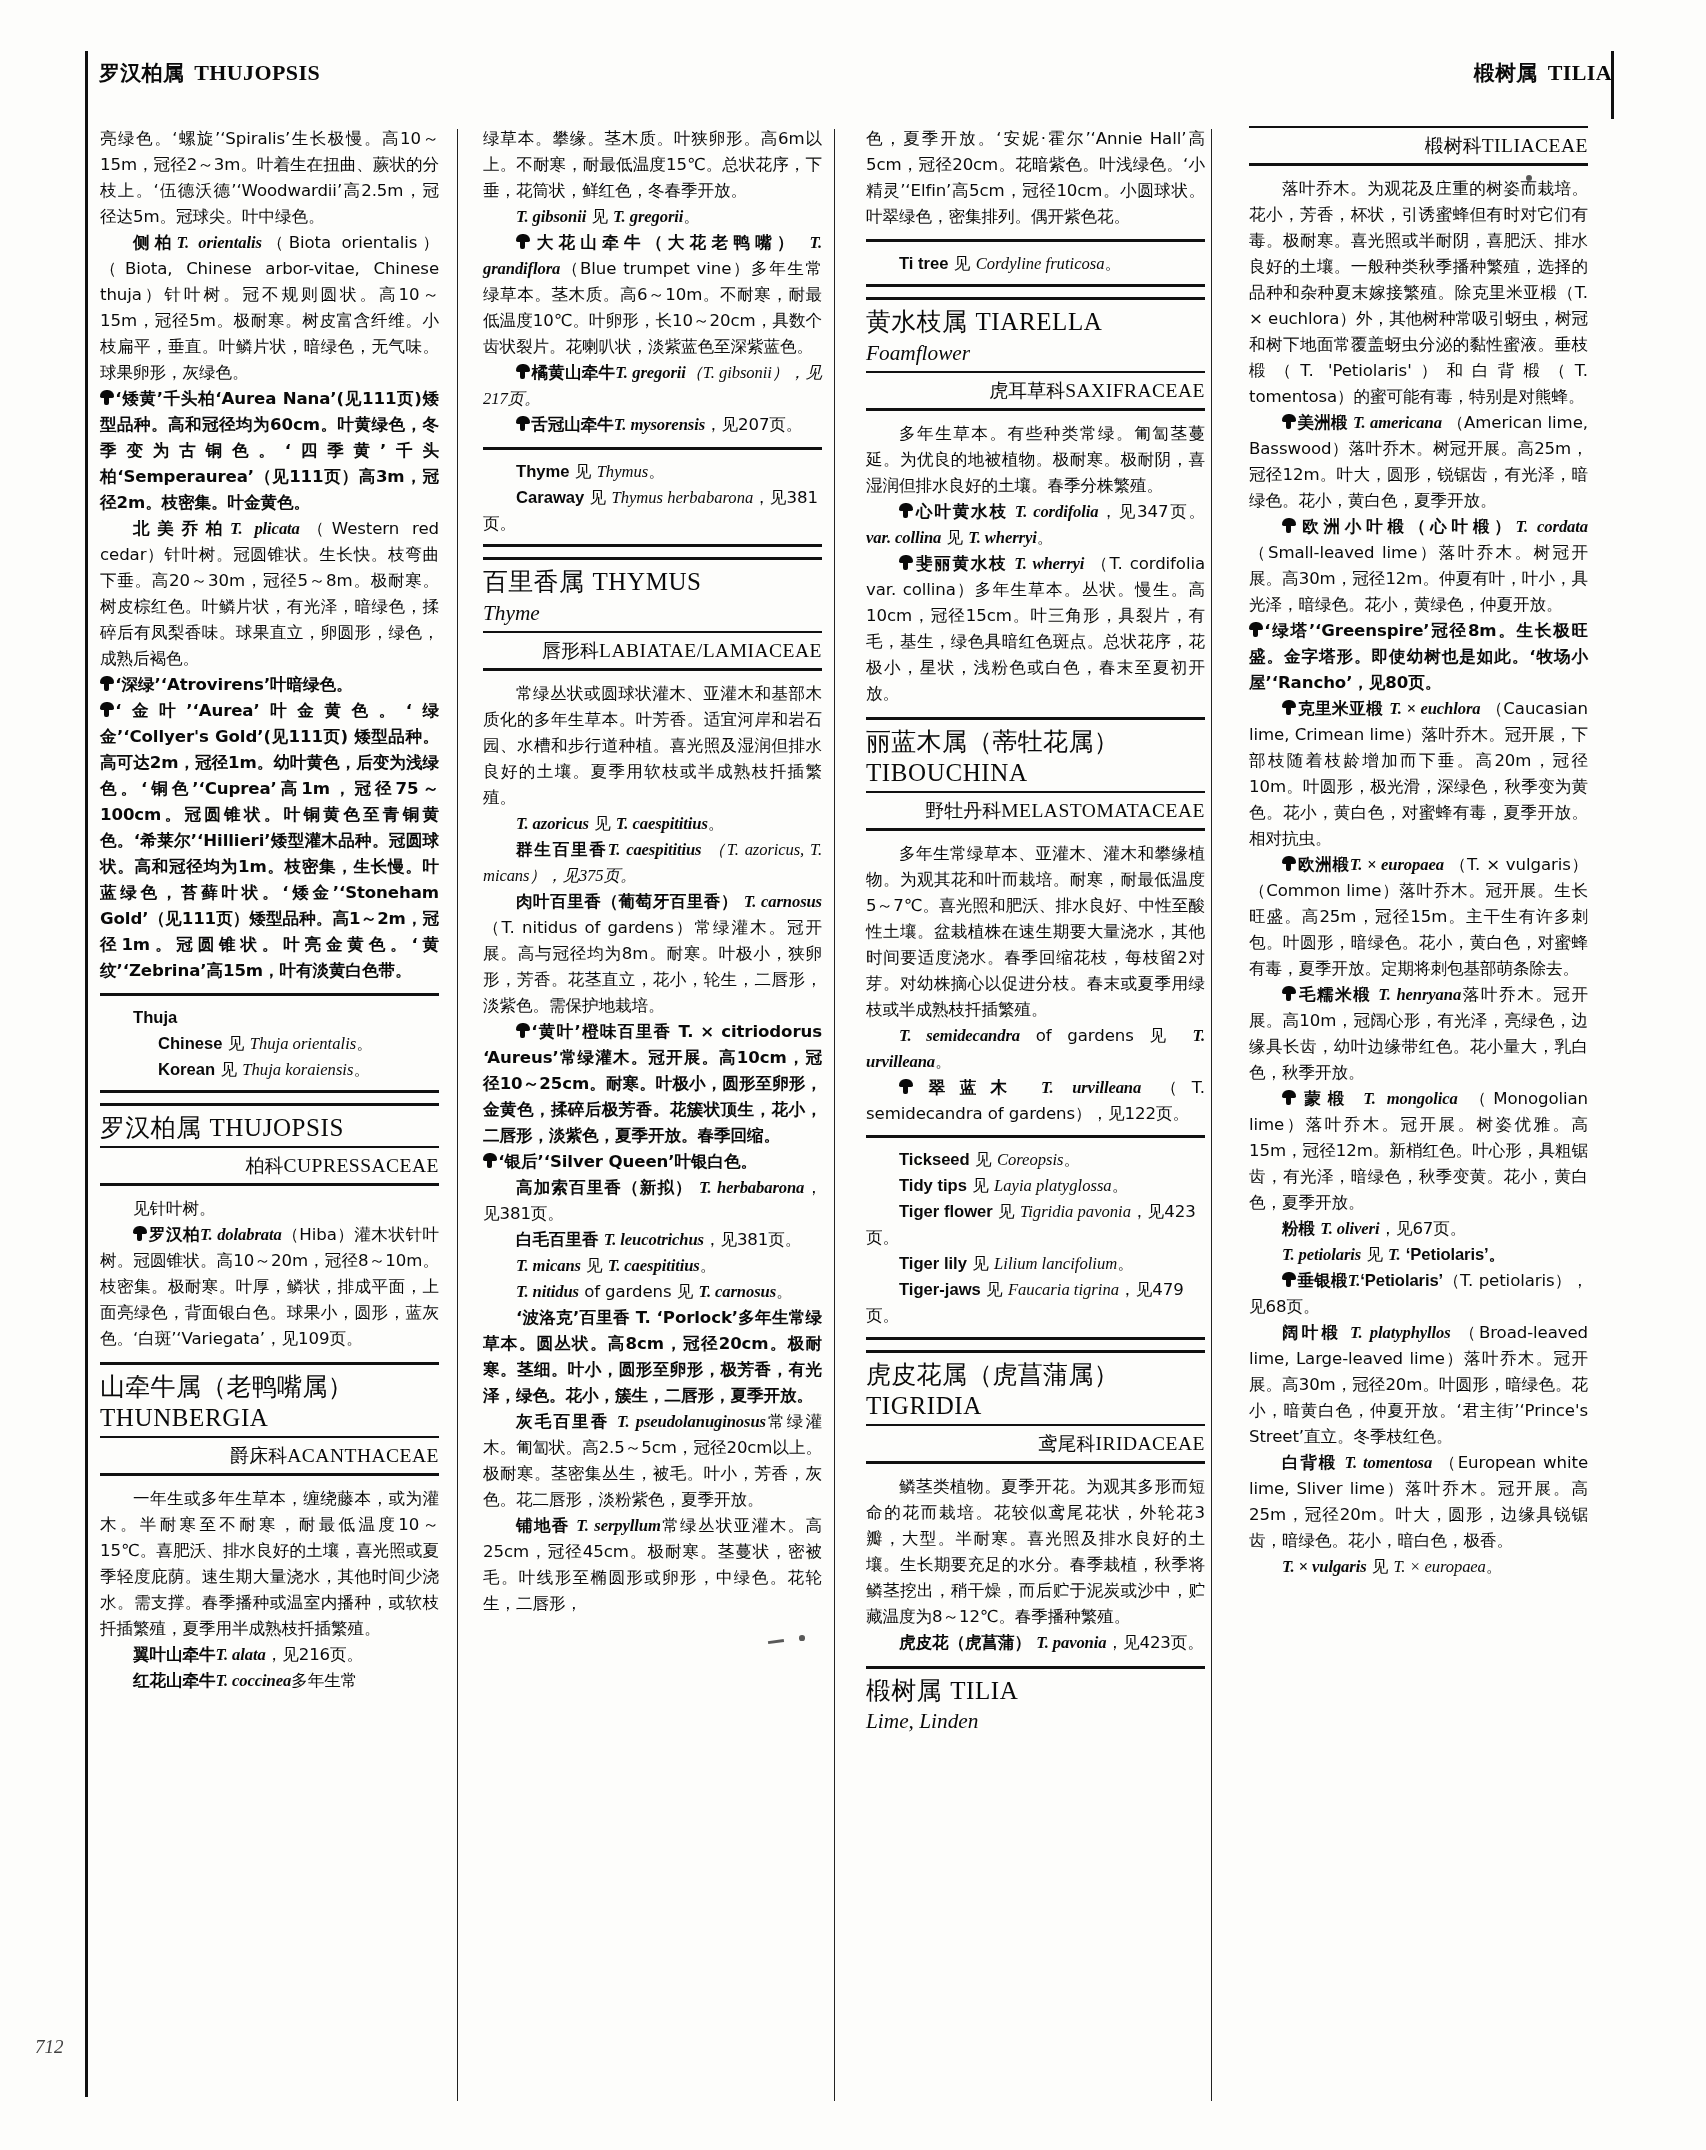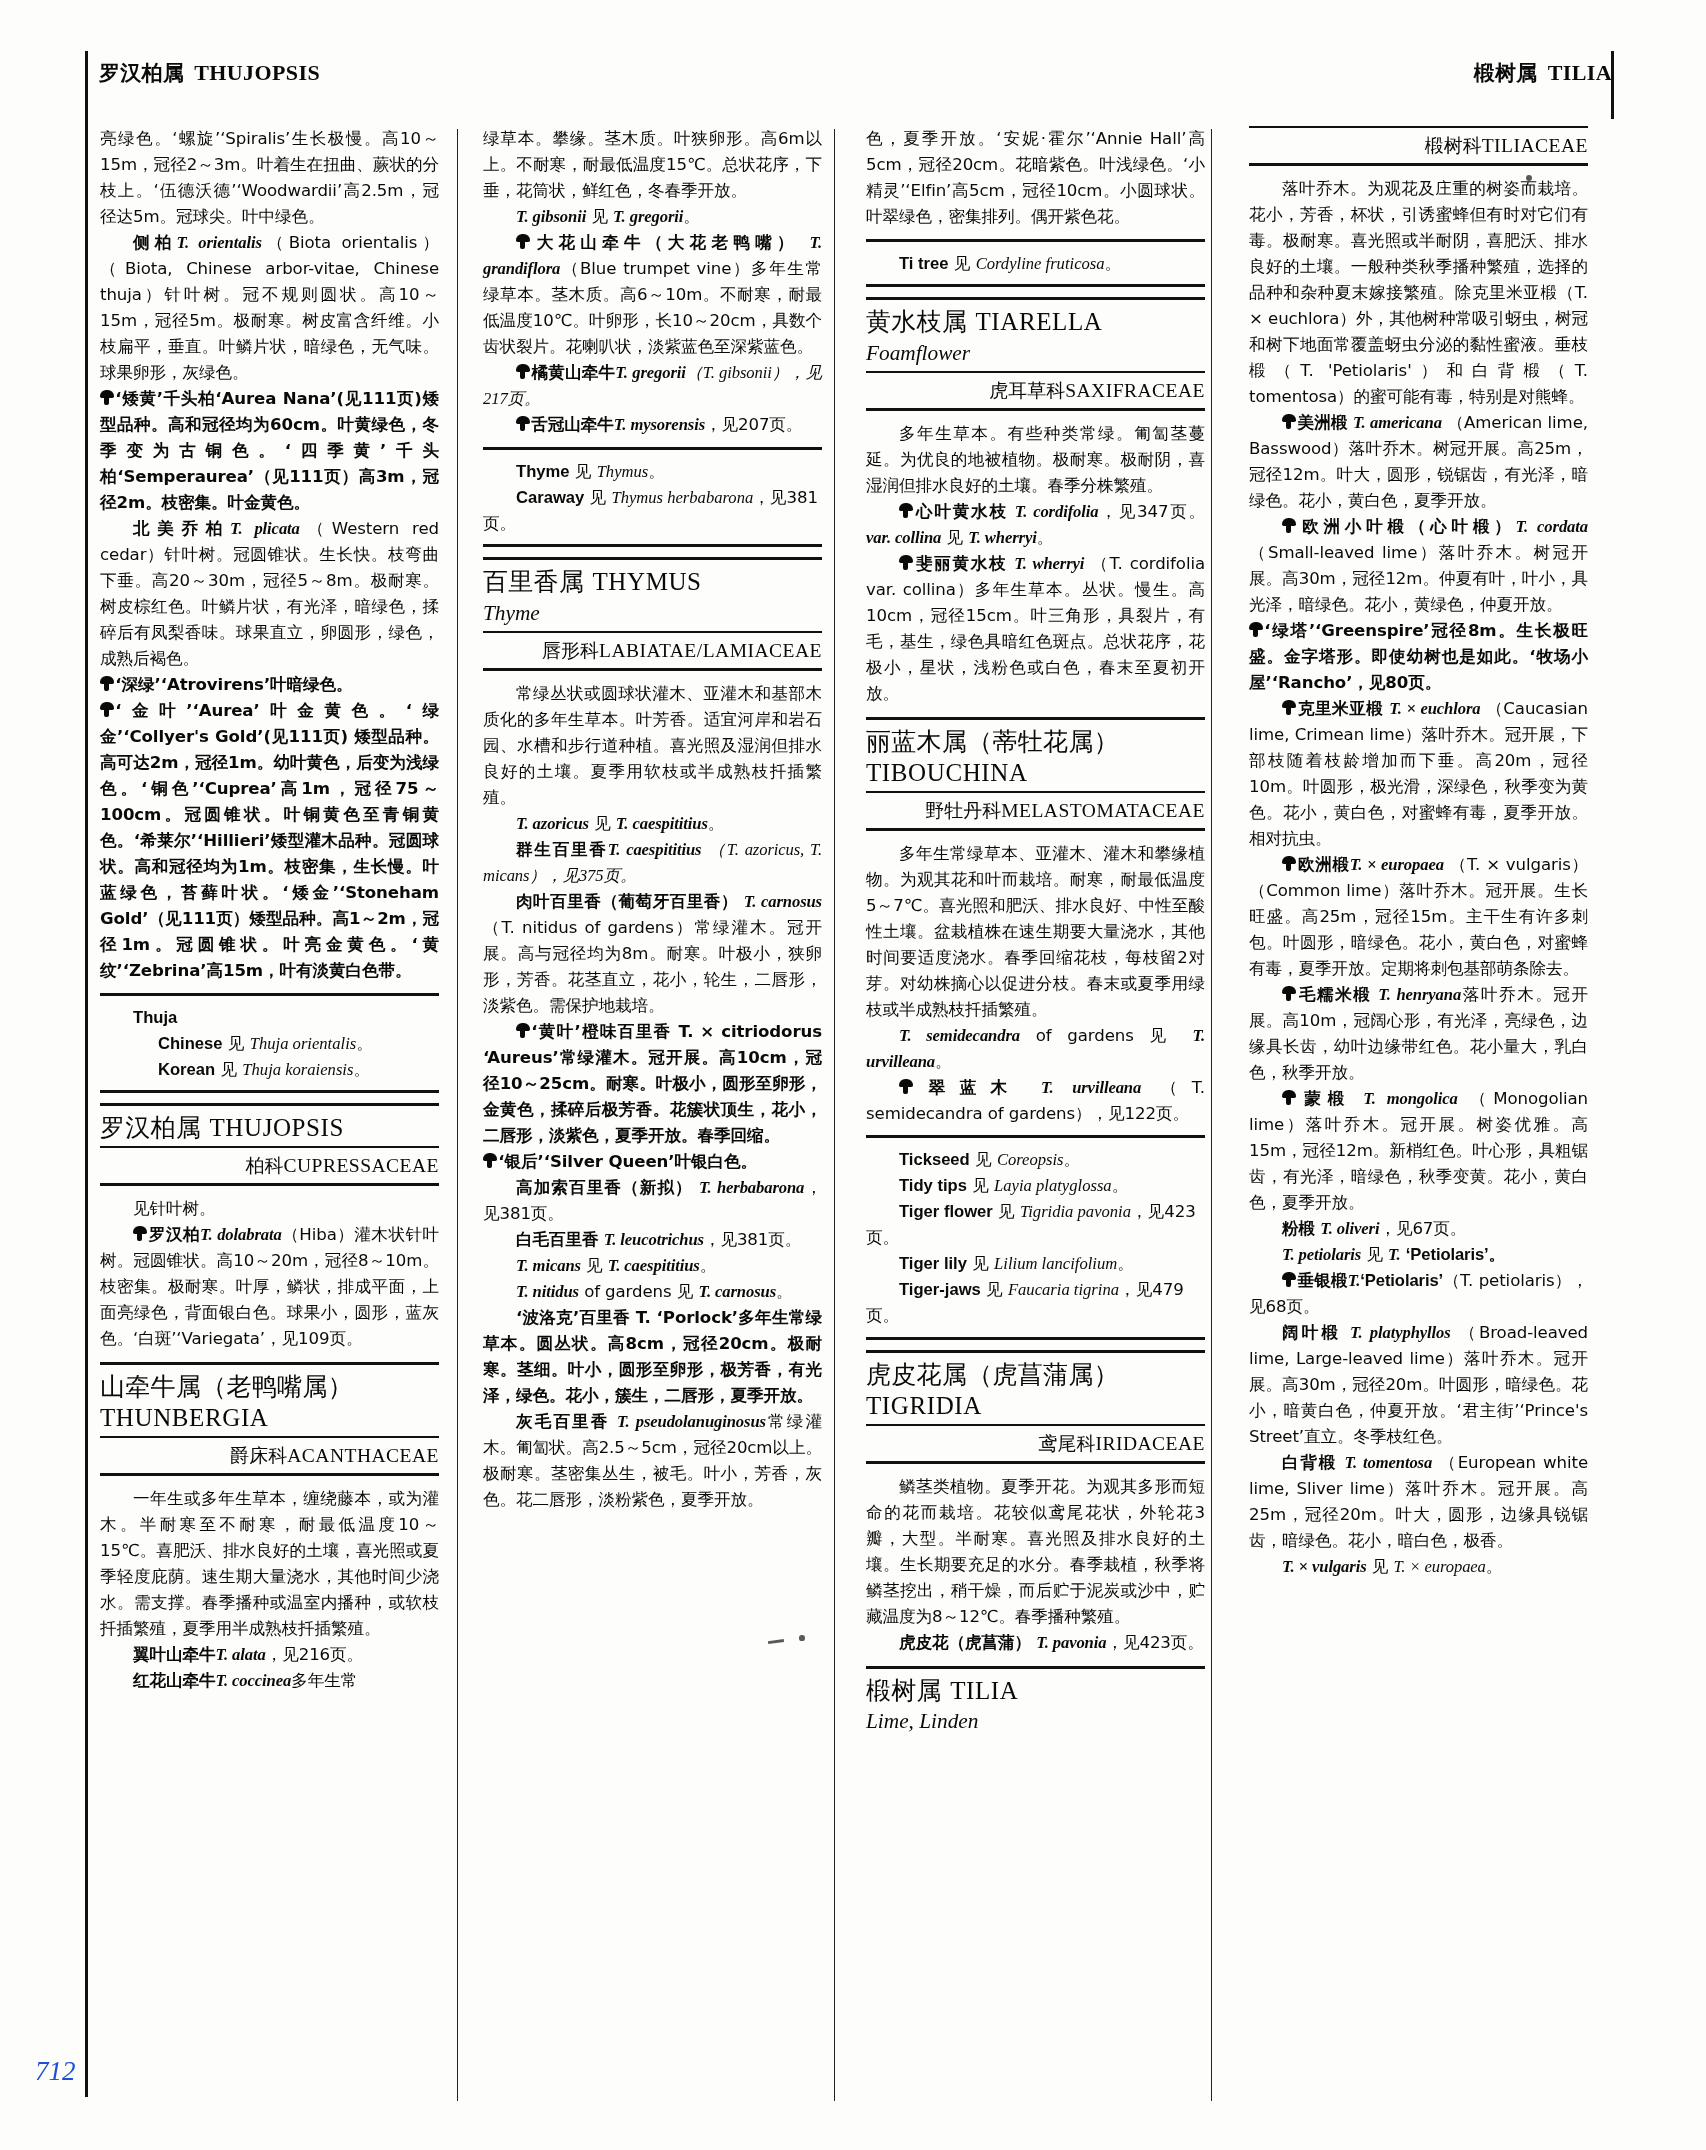--- a/index.html
+++ b/index.html
@@ -175,24 +175,23 @@
     letter-spacing: 0.5px;
   }
   .genus .botline { border-top: 3.1px solid #111; height: 0; margin-bottom: 10px; }
 
   
   .folio {
     position: absolute;
     left: 35px;
     top: 2036px;
     font-family: "Liberation Serif", serif;
-    font-size: 27px;
+    font-size: 19px;
     font-style: italic;
-    color: #1d4ed8;
-    margin-top: 20px;
+    color: #404040;
   }
 
   
   .smudge { position:absolute; background:#222; opacity:.75; }
 </style>
 </head>
 <body>
 
 <div class="page">
 
@@ -306,20 +305,21 @@
       <p class="body indent"><span class="b">白毛百里香</span> <span class="latbi">T. leucotrichus</span><span>，见381页。</span></p>
 
       <p class="body indent"><span class="latbi">T. micans</span> <span>见</span> <span class="latbi">T. caespititius</span><span>。</span></p>
 
       <p class="body indent"><span class="latbi">T. nitidus</span> <span>of gardens 见</span> <span class="latbi">T. carnosus</span><span>。</span></p>
 
       <p class="body indent"><span class="b">‘波洛克’百里香 T. ‘Porlock’多年生常绿草本。圆丛状。高8cm，冠径20cm。极耐寒。茎细。叶小，圆形至卵形，极芳香，有光泽，绿色。花小，簇生，二唇形，夏季开放。</span></p>
 
       <p class="body indent"><span class="b">灰毛百里香</span> <span class="latbi">T. pseudolanuginosus</span><span>常绿灌木。匍匐状。高2.5～5cm，冠径20cm以上。极耐寒。茎密集丛生，被毛。叶小，芳香，灰色。花二唇形，淡粉紫色，夏季开放。</span></p>
 
+      <p class="body indent"><span class="b">铺地香</span> <span class="latbi">T. serpyllum</span><span>常绿丛状亚灌木。高25cm，冠径45cm。极耐寒。茎蔓状，密被毛。叶线形至椭圆形或卵形，中绿色。花轮生，二唇形，</span></p>
     </div>
 
     <div class="col">
 
       <p class="body">色，夏季开放。‘安妮·霍尔’‘Annie Hall’高5cm，冠径20cm。花暗紫色。叶浅绿色。‘小精灵’‘Elfin’高5cm，冠径10cm。小圆球状。叶翠绿色，密集排列。偶开紫色花。</p>
 
       <div class="xrefbox">
         <p><span class="latb">Ti tree</span> <span>见</span> <span class="lati">Cordyline fruticosa</span><span>。</span></p>
       </div>
 

